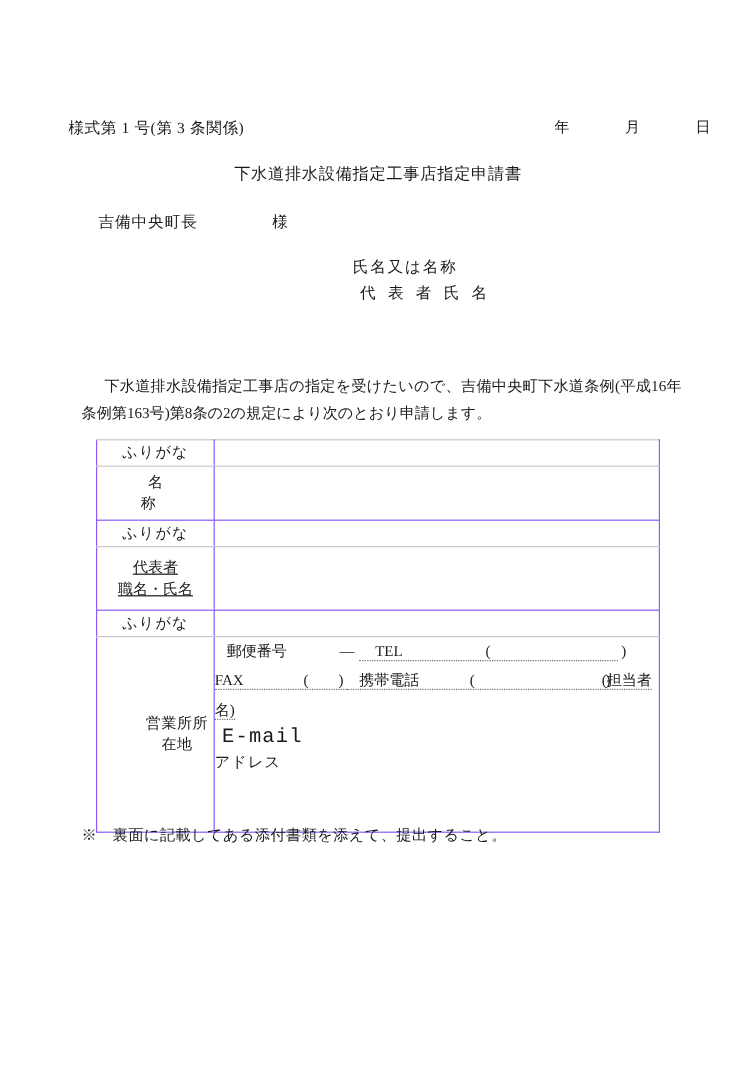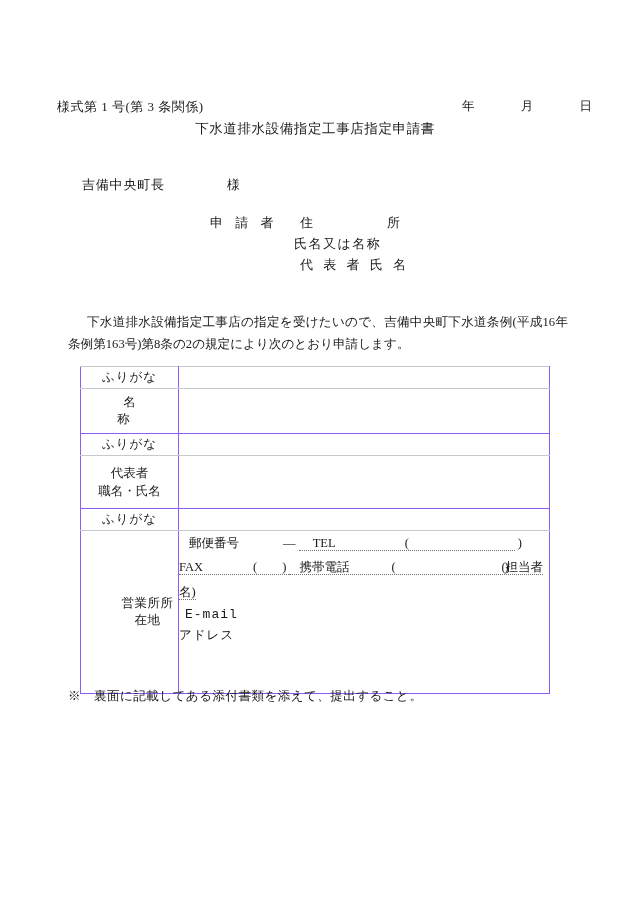--- a/index.html
+++ b/index.html
@@ -39,21 +39,21 @@
     display: flex;
     justify-content: space-between;
     font-size: 12.5px;
   }
   .date-line span { display: inline-block; }
 
   .doc-title {
     position: absolute;
     left: 0;
     right: 0;
-    top: 120px;
+    top: 136px;
     text-align: center;
     font-size: 13.5px;
     letter-spacing: 0.6px;
   }
 
   .addressee {
     position: absolute;
     left: 82px;
     top: 176px;
     font-size: 13px;
@@ -128,21 +128,21 @@
   }
   td.thin {
     height: 21px;
     border-bottom: 1px solid #c9c9c9;
     border-top: 1px solid #c9c9c9;
   }
   td.furigana-lbl {
     letter-spacing: 1px;
   }
   td.tall { height: 44px; }
-  td.tall2 { height: 52px; }
+  td.tall2 { height: 52px; text-decoration: underline; }
   .two-line {
     line-height: 18px;
   }
   .name-sp { letter-spacing: 12px; padding-left: 12px; }
 
   
   td.addr-label {
     text-align: center;
     height: 162px;
     letter-spacing: 0.5px;
@@ -180,21 +180,21 @@
   }
   .seg-mobile .p-mob { display: inline-block; width: 92px; }
   .seg-mobile .p-par2 { display: inline-block; width: 110px; letter-spacing: 28px; }
   .seg-mail {
     height: 46px;
     padding-top: 2px;
   }
   .seg-mail .mail-en {
     display: block;
     font-family: "Liberation Mono", "DejaVu Sans Mono", monospace;
-    font-size: 13px;
+    font-size: 17px;
     letter-spacing: 1px;
     line-height: 20px;
     padding-left: 6px;
   }
   .seg-mail .mail-jp {
     display: block;
     line-height: 21px;
     letter-spacing: 1px;
   }
 
@@ -223,23 +223,20 @@
   </div>
 
   <div class="doc-title">下水道排水設備指定工事店指定申請書</div>
 
   <div class="addressee">
     <span>吉備中央町長</span>
     <span class="honorific">様</span>
   </div>
 
   <div class="applicant">
-    <span class="ln">
-      <span class="label-sparse">申 請 者</span><span class="addr">住　　所</span>
-    </span>
     <span class="ln ln2">氏名又は名称</span>
     <span class="ln ln3">代 表 者 氏 名</span>
   </div>
 
   <div class="body-text">
     <span class="indent">下水道排水設備指定工事店の指定を受けたいので、吉備中央町下水道条例(平成16年</span><span>条例第163号)第8条の2の規定により次のとおり申請します。</span>
   </div>
 
   <table class="form-table">
     <colgroup>

